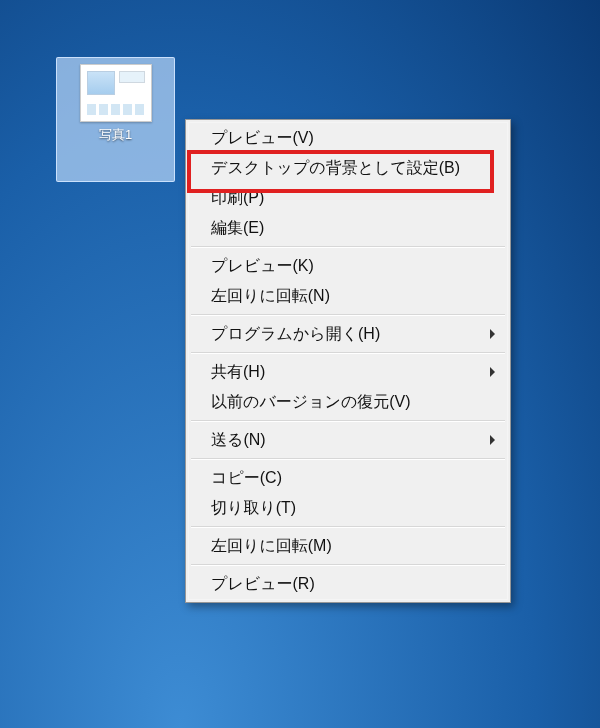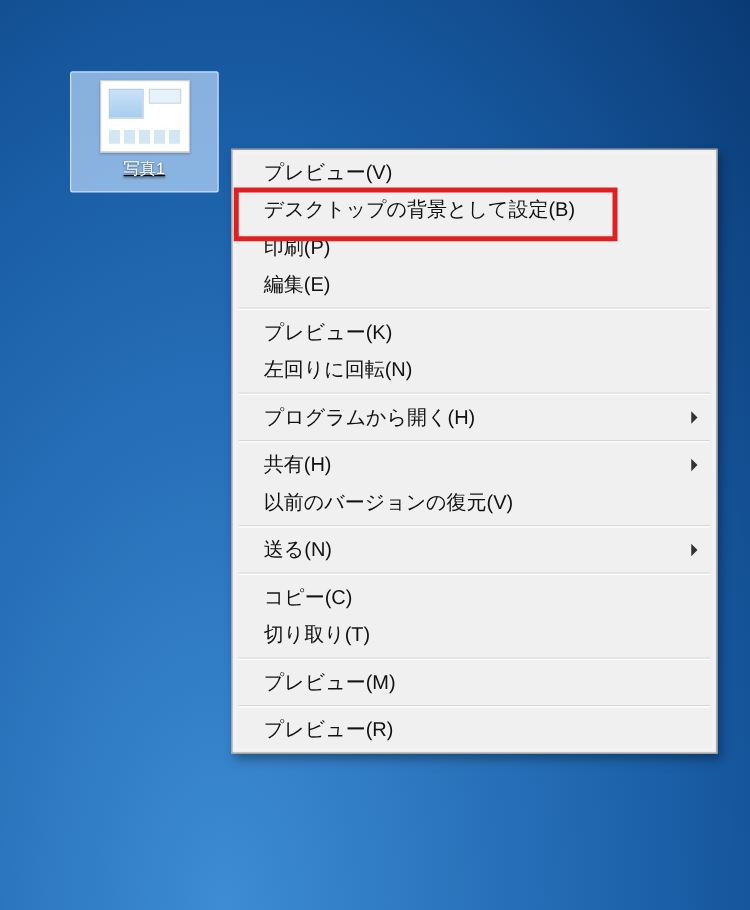--- a/index.html
+++ b/index.html
@@ -16,30 +16,29 @@
       position: relative;
       overflow: hidden;
     }
 
     
     .desktop-icon {
       position: absolute;
       left: 56px;
       top: 57px;
       width: 119px;
-      height: 97px;
+      height: 125px;
       background: rgba(180, 210, 245, 0.72);
       border: 1px solid rgba(210, 230, 255, 0.9);
       border-radius: 2px;
       display: flex;
       flex-direction: column;
       align-items: center;
       justify-content: flex-start;
       padding-top: 6px;
-      text-decoration: underline;
     }
     .icon-thumb {
       width: 72px;
       height: 58px;
       background: #fff;
       border: 1px solid #ccc;
       position: relative;
       box-shadow: 0 1px 2px rgba(0,0,0,0.25);
     }
     .icon-thumb::before {
@@ -74,21 +73,21 @@
       color: #fff;
       font-size: 13px;
       text-shadow: 0 1px 2px rgba(0,0,0,0.6);
     }
 
     
     .context-menu {
       position: absolute;
       left: 185px;
       top: 119px;
-      width: 389px;
+      width: 326px;
       background: #f0f0f0;
       border: 1px solid #979797;
       box-shadow: 3px 4px 8px rgba(0,0,0,0.35);
       padding: 2px;
       text-align: center;
     }
     .menu-inner {
       border: 1px solid #f5f5f5;
     }
     .menu-item {
@@ -193,21 +192,21 @@
     <div class="menu-item">
       <span>コピー(C)</span>
     </div>
     <div class="menu-item">
       <span>切り取り(T)</span>
     </div>
 
     <div class="menu-sep"></div>
 
     <div class="menu-item">
-      <span>プレビュー(M)</span>
+      <span>左回りに回転(M)</span>
     </div>
 
     <div class="menu-sep"></div>
 
     <div class="menu-item">
       <span>プレビュー(R)</span>
     </div>
   </div>
 </div>
 

